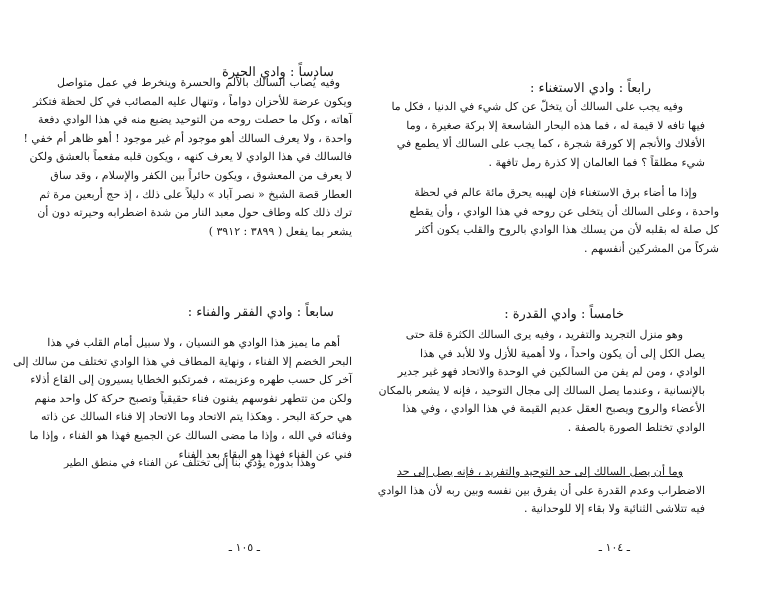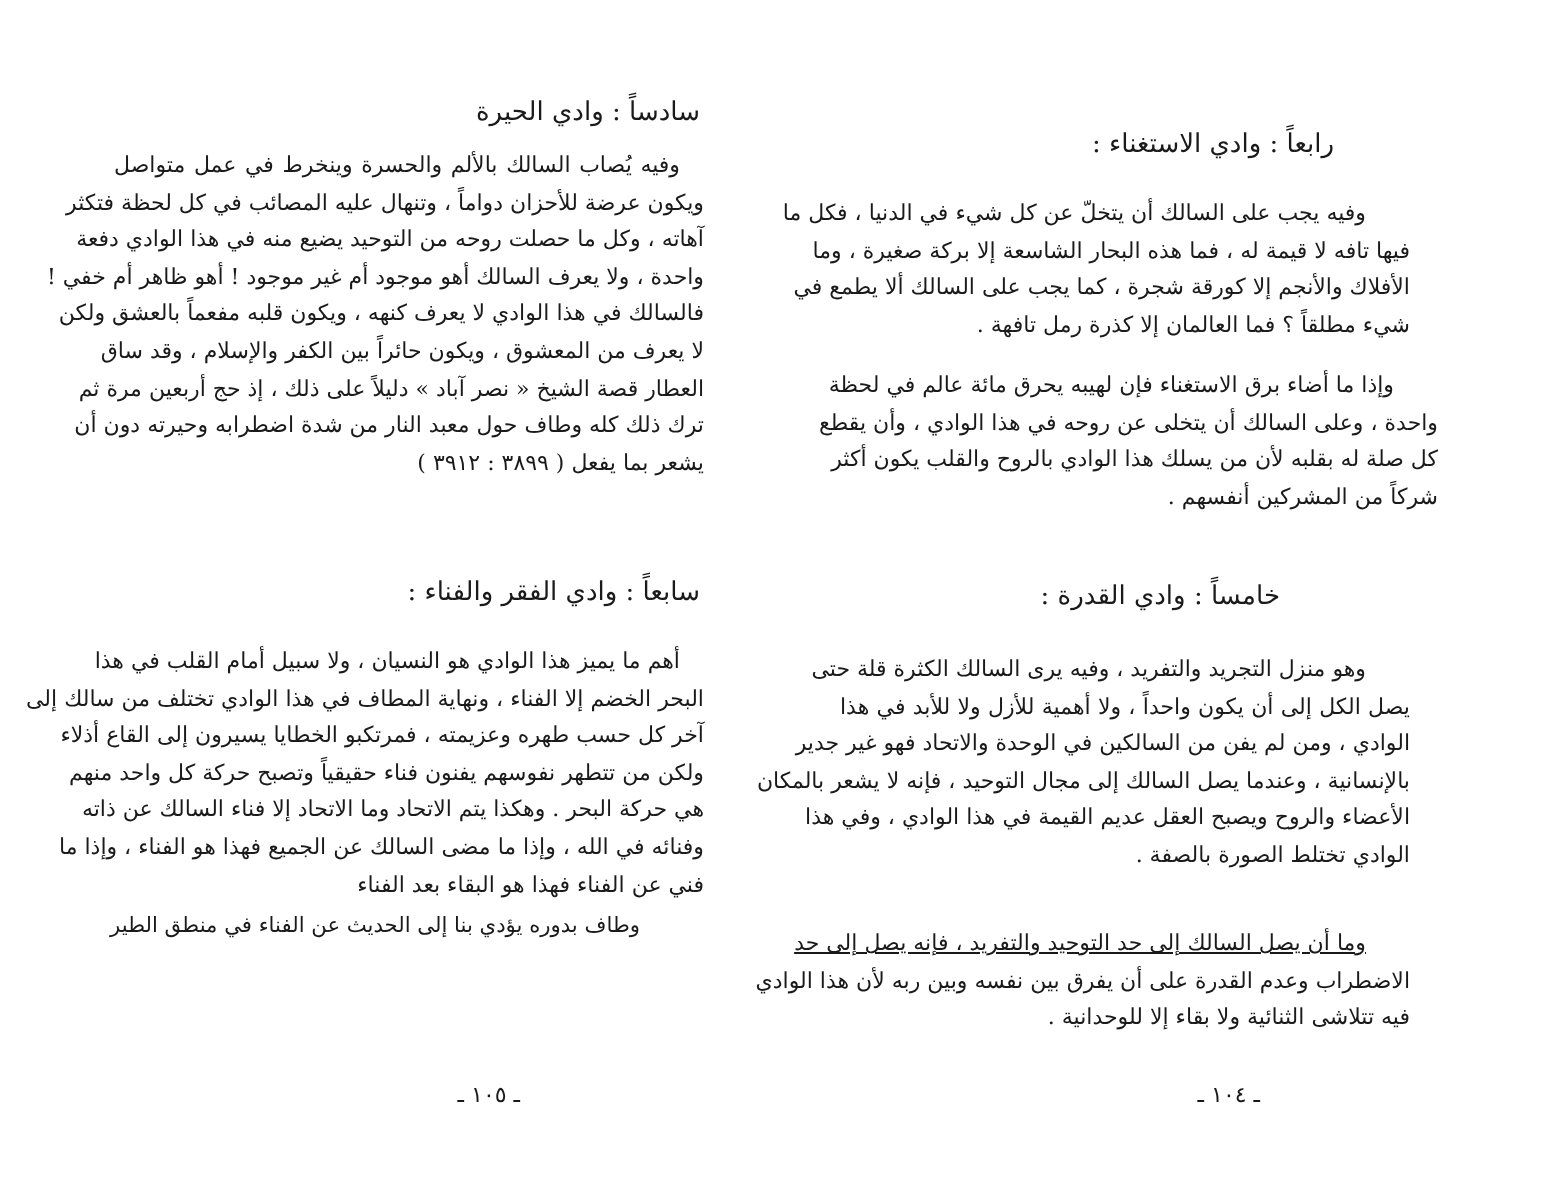--- a/index.html
+++ b/index.html
@@ -4,21 +4,21 @@
 <style>
   html, body { margin: 0; padding: 0; }
   body {
     width: 775px; height: 599px; background: #ffffff; overflow: hidden;
     position: relative; font-family: "DejaVu Serif", serif; color: #1a1a1a;
   }
   .page { position: absolute; top: 0; height: 599px; direction: rtl; }
   .page-left { left: 0; width: 390px; }
   .page-right { left: 390px; width: 385px; }
   .heading {
-    position: absolute; font-size: 13px; font-weight: normal; margin: 0;
+    position: absolute; font-size: 13px; font-weight: normal; margin: 16px;
     white-space: nowrap; direction: rtl;
   }
   .para {
     position: absolute; font-size: 11px; line-height: 18.6px; text-align: justify;
     text-align-last: right; direction: rtl; margin: 0;
   }
   .para .line { display: block; white-space: nowrap; text-align-last: justify; text-align: justify; }
   .para .line.last { text-align-last: right; }
   .centered { position: absolute; font-size: 10.6px; text-align: center; direction: rtl; white-space: nowrap; }
   .page-number { position: absolute; font-size: 11px; text-align: right; direction: rtl; white-space: nowrap; letter-spacing: 1px; }
@@ -36,31 +36,31 @@
     <span class="line">واحدة ، ولا يعرف السالك أهو موجود أم غير موجود ! أهو ظاهر أم خفي !</span>
     <span class="line">فالسالك في هذا الوادي لا يعرف كنهه ، ويكون قلبه مفعماً بالعشق ولكن</span>
     <span class="line">لا يعرف من المعشوق ، ويكون حائراً بين الكفر والإسلام ، وقد ساق</span>
     <span class="line">العطار قصة الشيخ « نصر آباد » دليلاً على ذلك ، إذ حج أربعين مرة ثم</span>
     <span class="line">ترك ذلك كله وطاف حول معبد النار من شدة اضطرابه وحيرته دون أن</span>
     <span class="line last">يشعر بما يفعل ( ٣٨٩٩ : ٣٩١٢ )</span>
   </div>
 
   <h2 class="heading" style="top:288px; right:40px;">سابعاً : وادي الفقر والفناء :</h2>
 
-  <div class="para" style="top:322px; right:38px; width:295px;">
+  <div class="para" style="top:334px; right:38px; width:295px;">
     <span class="line" style="padding-right:12px;">أهم ما يميز هذا الوادي هو النسيان ، ولا سبيل أمام القلب في هذا</span>
     <span class="line">البحر الخضم إلا الفناء ، ونهاية المطاف في هذا الوادي تختلف من سالك إلى</span>
     <span class="line">آخر كل حسب طهره وعزيمته ، فمرتكبو الخطايا يسيرون إلى القاع أذلاء</span>
     <span class="line">ولكن من تتطهر نفوسهم يفنون فناء حقيقياً وتصبح حركة كل واحد منهم</span>
     <span class="line">هي حركة البحر . وهكذا يتم الاتحاد وما الاتحاد إلا فناء السالك عن ذاته</span>
     <span class="line">وفنائه في الله ، وإذا ما مضى السالك عن الجميع فهذا هو الفناء ، وإذا ما</span>
     <span class="line last">فني عن الفناء فهذا هو البقاء بعد الفناء</span>
   </div>
 
-  <div class="centered" style="top:456px; right:70px; width:260px;">وطاف بدوره يؤدي بنا إلى الحديث عن الفناء في منطق الطير</div>
+  <div class="centered" style="top:456px; right:70px; width:260px;">وهذا بدوره يؤدي بنا إلى تختلف عن الفناء في منطق الطير</div>
 
   <div class="page-number" style="top:541px; left:150px; width:110px;">ـ ١٠٥ ـ</div>
 </div>
 
 <div class="page page-right">
   <h2 class="heading" style="top:64px; right:108px;">رابعاً : وادي الاستغناء :</h2>
 
   <div class="para" style="top:98px; right:70px; width:285px;">
     <span class="line" style="padding-right:22px;">وفيه يجب على السالك أن يتخلّ عن كل شيء في الدنيا ، فكل ما</span>
     <span class="line">فيها تافه لا قيمة له ، فما هذه البحار الشاسعة إلا بركة صغيرة ، وما</span>

